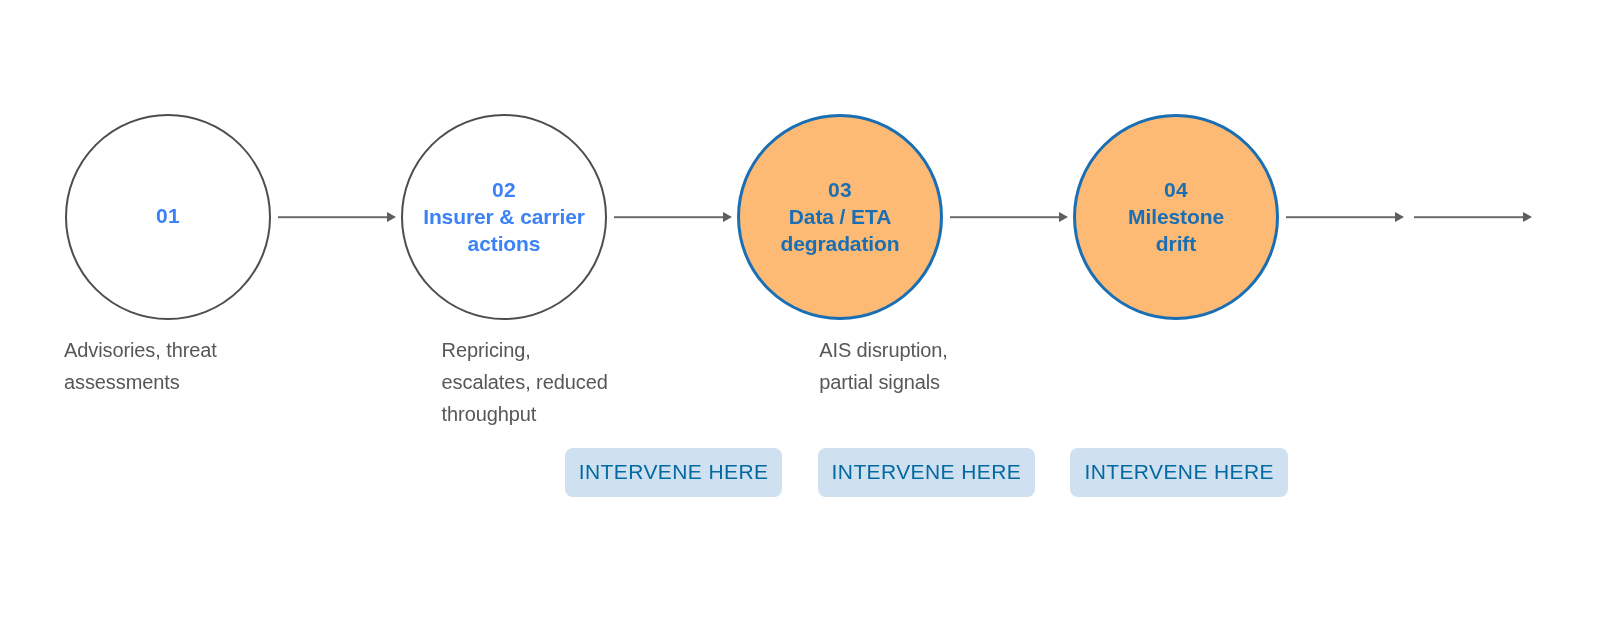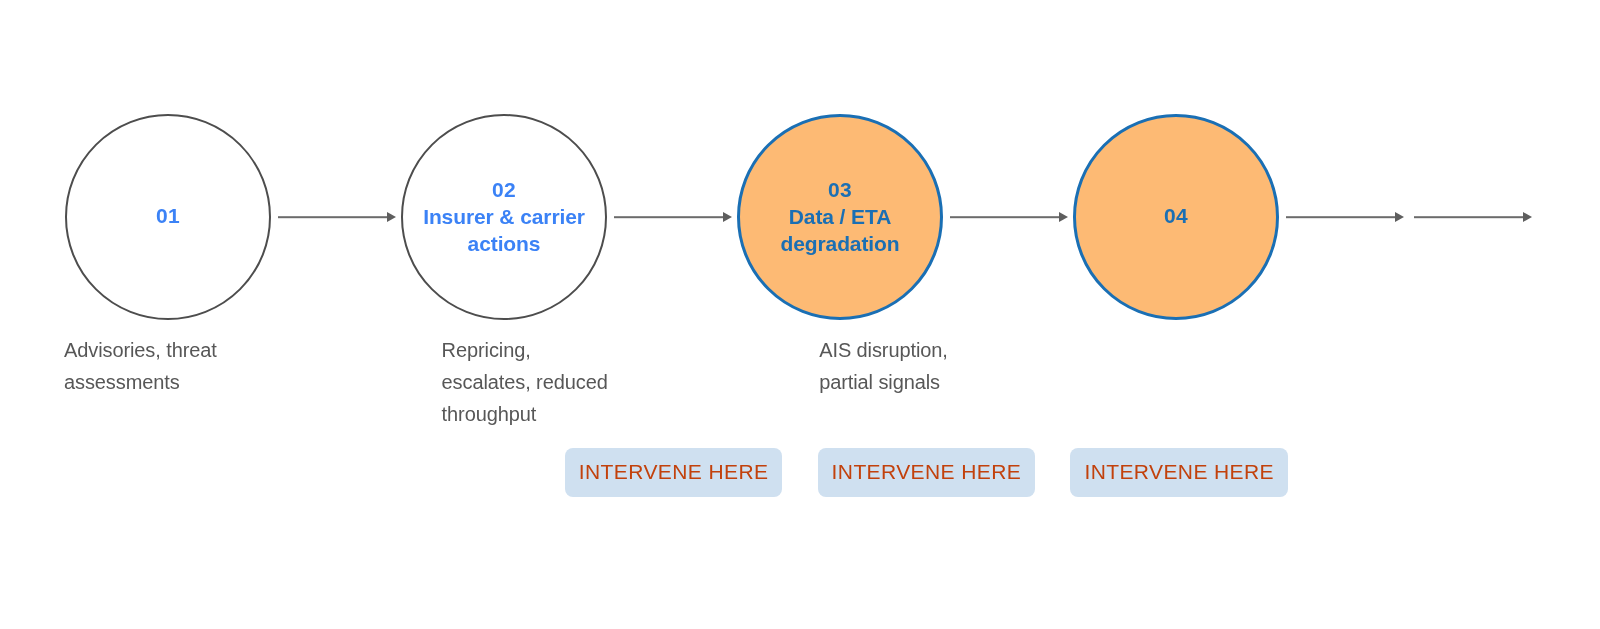--- a/index.html
+++ b/index.html
@@ -162,21 +162,21 @@
     display: flex;
     justify-content: center;
   }
   .badge-spacer {
     flex: 1 1 auto;
     min-width: 24px;
     margin: 0 2px;
   }
   .badge {
     background: #cfe0f0;
-    color: #c2410c;
+    color: #0369a1;
     border-radius: 8px;
     font-size: 21px;
     letter-spacing: 0.4px;
     padding: 12px 14px 13px 14px;
     white-space: nowrap;
     text-align: center;
     width: 232px;
   }
 </style>
 </head>
@@ -219,20 +219,22 @@
     </div>
 
     <div class="arrow">
       <span class="shaft"></span>
       <span class="head"></span>
     </div>
 
     <div class="node-slot">
       <div class="circle blue">
         <span class="num">04</span>
+        <span class="title">Milestone
+drift</span>
       </div>
     </div>
 
     <div class="arrow">
       <span class="shaft"></span>
       <span class="head"></span>
     </div>
 
 
     <div class="arrow">

